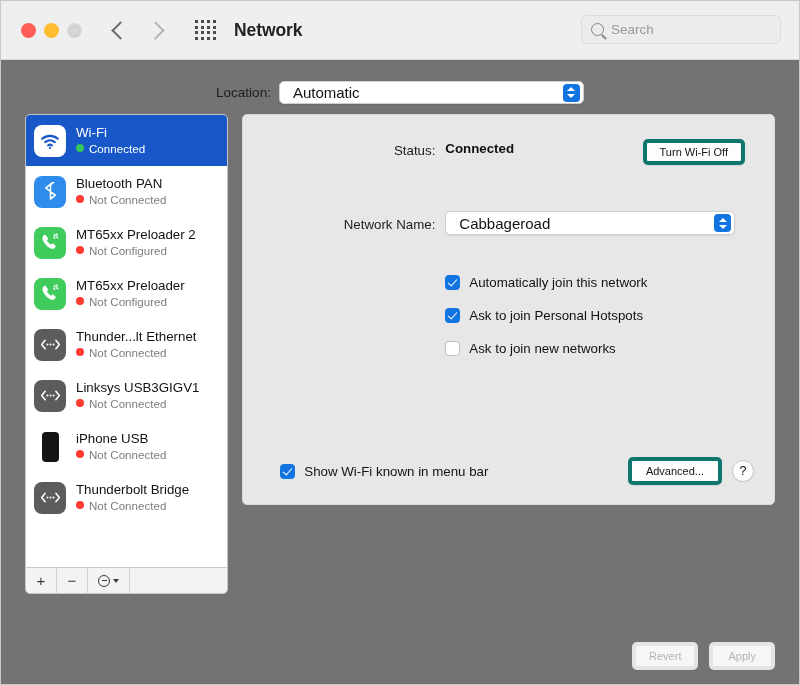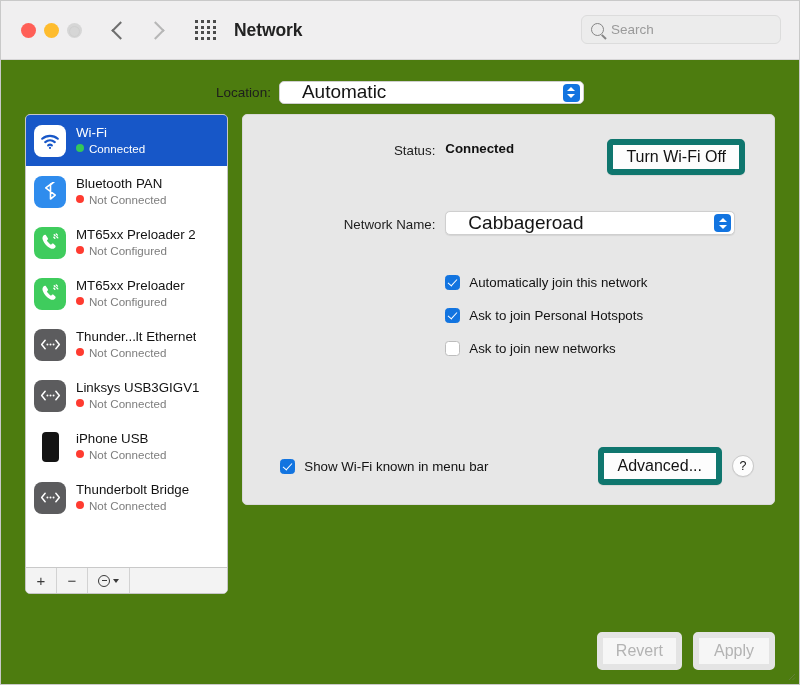--- a/index.html
+++ b/index.html
@@ -5,21 +5,21 @@
   * { box-sizing: border-box; margin: 0; padding: 0; }
   html, body {
     width: 800px; height: 685px;
     background: #f2f2f2;
     font-family: "Liberation Sans", sans-serif;
     -webkit-font-smoothing: antialiased;
   }
   .window {
     position: relative;
     width: 800px; height: 685px;
-    background: #4d7c0f;
+    background: #737373;
     border: 1px solid #c9c9c9;
     overflow: hidden;
   }
 
   
   .titlebar {
     position: relative;
     height: 59px;
     background: #f0eff0;
     border-bottom: 1px solid #d7d6d7;
@@ -89,21 +89,21 @@
   .locLabel { font-size: 13.5px; color: #1d1d1d; margin-right: 8px; }
   .popup {
     position: relative;
     height: 23px;
     background: #fff;
     border: 1px solid #cfcfcf;
     border-radius: 5px;
     display: flex; align-items: center;
     box-shadow: 0 0.5px 1px rgba(0,0,0,0.08);
   }
-  .popup .val { font-size: 19px; color: #141414; padding-left: 22px; }
+  .popup .val { font-size: 15px; color: #141414; padding-left: 13px; }
   .popup .arrows {
     position:absolute; right: 3px; top: 2px;
     width: 17px; height: 18px;
     background: #1274e0; border-radius: 4px;
     display:flex; flex-direction: column;
     align-items:center; justify-content:center; gap: 3px;
   }
   .popup .arrows .a { width:0;height:0;border-left:4px solid transparent;border-right:4px solid transparent; }
   .popup .arrows .up { border-bottom: 4px solid #fff; }
   .popup .arrows .dn { border-top: 4px solid #fff; }
@@ -179,22 +179,22 @@
     background: #e7e7e7;
     border: 1px solid #d9d9d9;
     border-radius: 5px;
   }
   .row { display: flex; }
   .statusRow { margin-top: 26px; }
   .lblcol { width: 192px; text-align: right; font-size: 13.3px; color: #1d1d1d; padding-top: 2px; }
   .valcol { padding-left: 10px; }
   .statusVal { font-size: 13.3px; font-weight: bold; color: #111; }
   .btn {
-    background: #fdfdfd; border: 6px solid #0f766e; border-radius: 5px;
-    font-size: 16px; color: #131313; padding: 3px 11px;
+    background: #fdfdfd; border: 4px solid #0f766e; border-radius: 5px;
+    font-size: 11px; color: #131313; padding: 3px 11px;
     box-shadow: 0 0.5px 1px rgba(0,0,0,0.07);
     font-family: "Liberation Sans", sans-serif;
   }
   #turn-wifi-off-button { position: absolute; right: 29px; top: 24px; padding: 3px 13px; }
   .desc {
     position: absolute; left: 202px; top: 50px;
     font-size: 12.4px; color: #222; line-height: 1.42; width: 330px;
   }
 
   .netnameRow { margin-top: 53px; align-items: center; }

